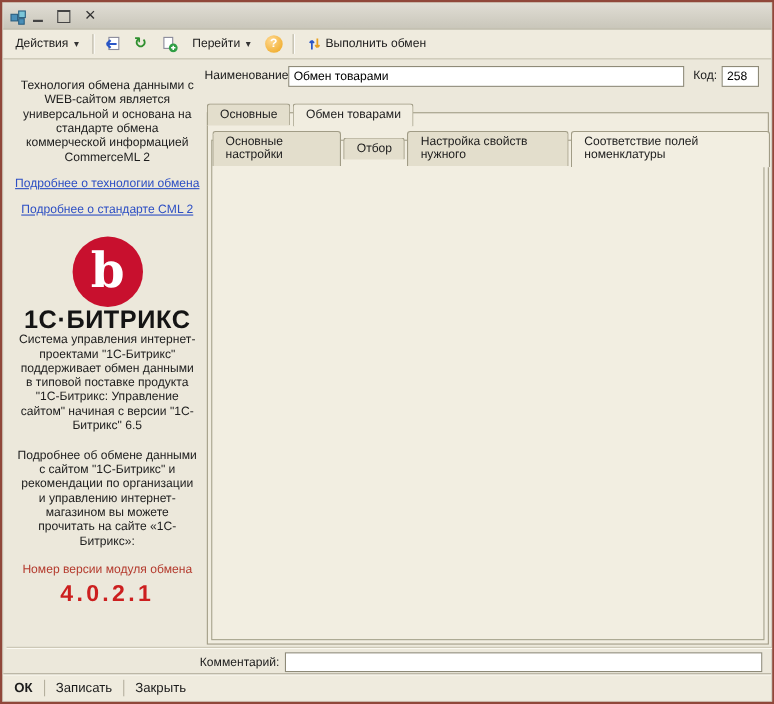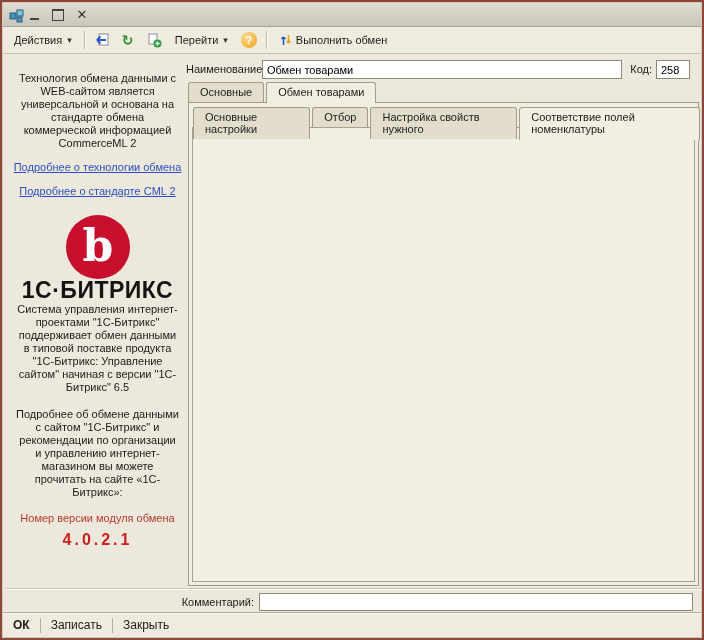--- a/index.html
+++ b/index.html
@@ -41,23 +41,23 @@
   .field{position:absolute;height:19px;border:1px solid #8e8a78;background:#fff;
     font-size:11px;font-family:"Liberation Sans",sans-serif;padding:0 4px;}
   
   .sidebar{position:absolute;left:6px;top:64px;width:179px;text-align:center;line-height:13px;}
   .sb-p{margin:6px 8px 0;}
   .sb-link{display:block;margin-top:11px;color:#2d4fc4;text-decoration:underline;cursor:pointer;}
   .logo{margin-top:15px;}
   .brand{margin-top:3px;font-size:23px;font-weight:bold;letter-spacing:.5px;color:#141414;}
   .sb-url{display:block;margin-top:8px;color:#2d4fc4;text-decoration:underline;cursor:pointer;}
   .ver-label{margin-top:13px;color:#b43b2e;}
-  .ver-num{margin-top:8px;color:#cc1f1f;font-size:16px;font-weight:bold;letter-spacing:3px;}
-  
-  .tabs{position:absolute;display:flex;align-items:flex-start;z-index:3;}
+  .ver-num{margin-top:8px;color:#cc1f1f;font-size:21px;font-weight:bold;letter-spacing:3px;}
+  
+  .tabs{position:absolute;display:flex;align-items:center;z-index:3;margin-top:12px;}
   .tab{padding:3px 11px 4px;border:1px solid #a19c86;border-bottom:none;
     border-radius:3px 3px 0 0;background:#e3decc;margin-right:2px;cursor:default;}
   .tab.active{background:#f1ede0;padding-bottom:5px;margin-bottom:-1px;}
   .panel{position:absolute;left:186px;top:100px;width:511px;height:484px;
     border:1px solid #a19c86;background:#f1ede0;z-index:1;}
   .subpanel{position:absolute;left:190px;top:125px;width:503px;height:455px;
     border:1px solid #a6a28c;background:#f2eee1;z-index:2;}
   
   .group{position:absolute;border:1px solid #c6c1a7;border-radius:4px;}
   .gtitle{position:absolute;top:-8px;left:8px;background:#f2eee1;padding:0 5px;

